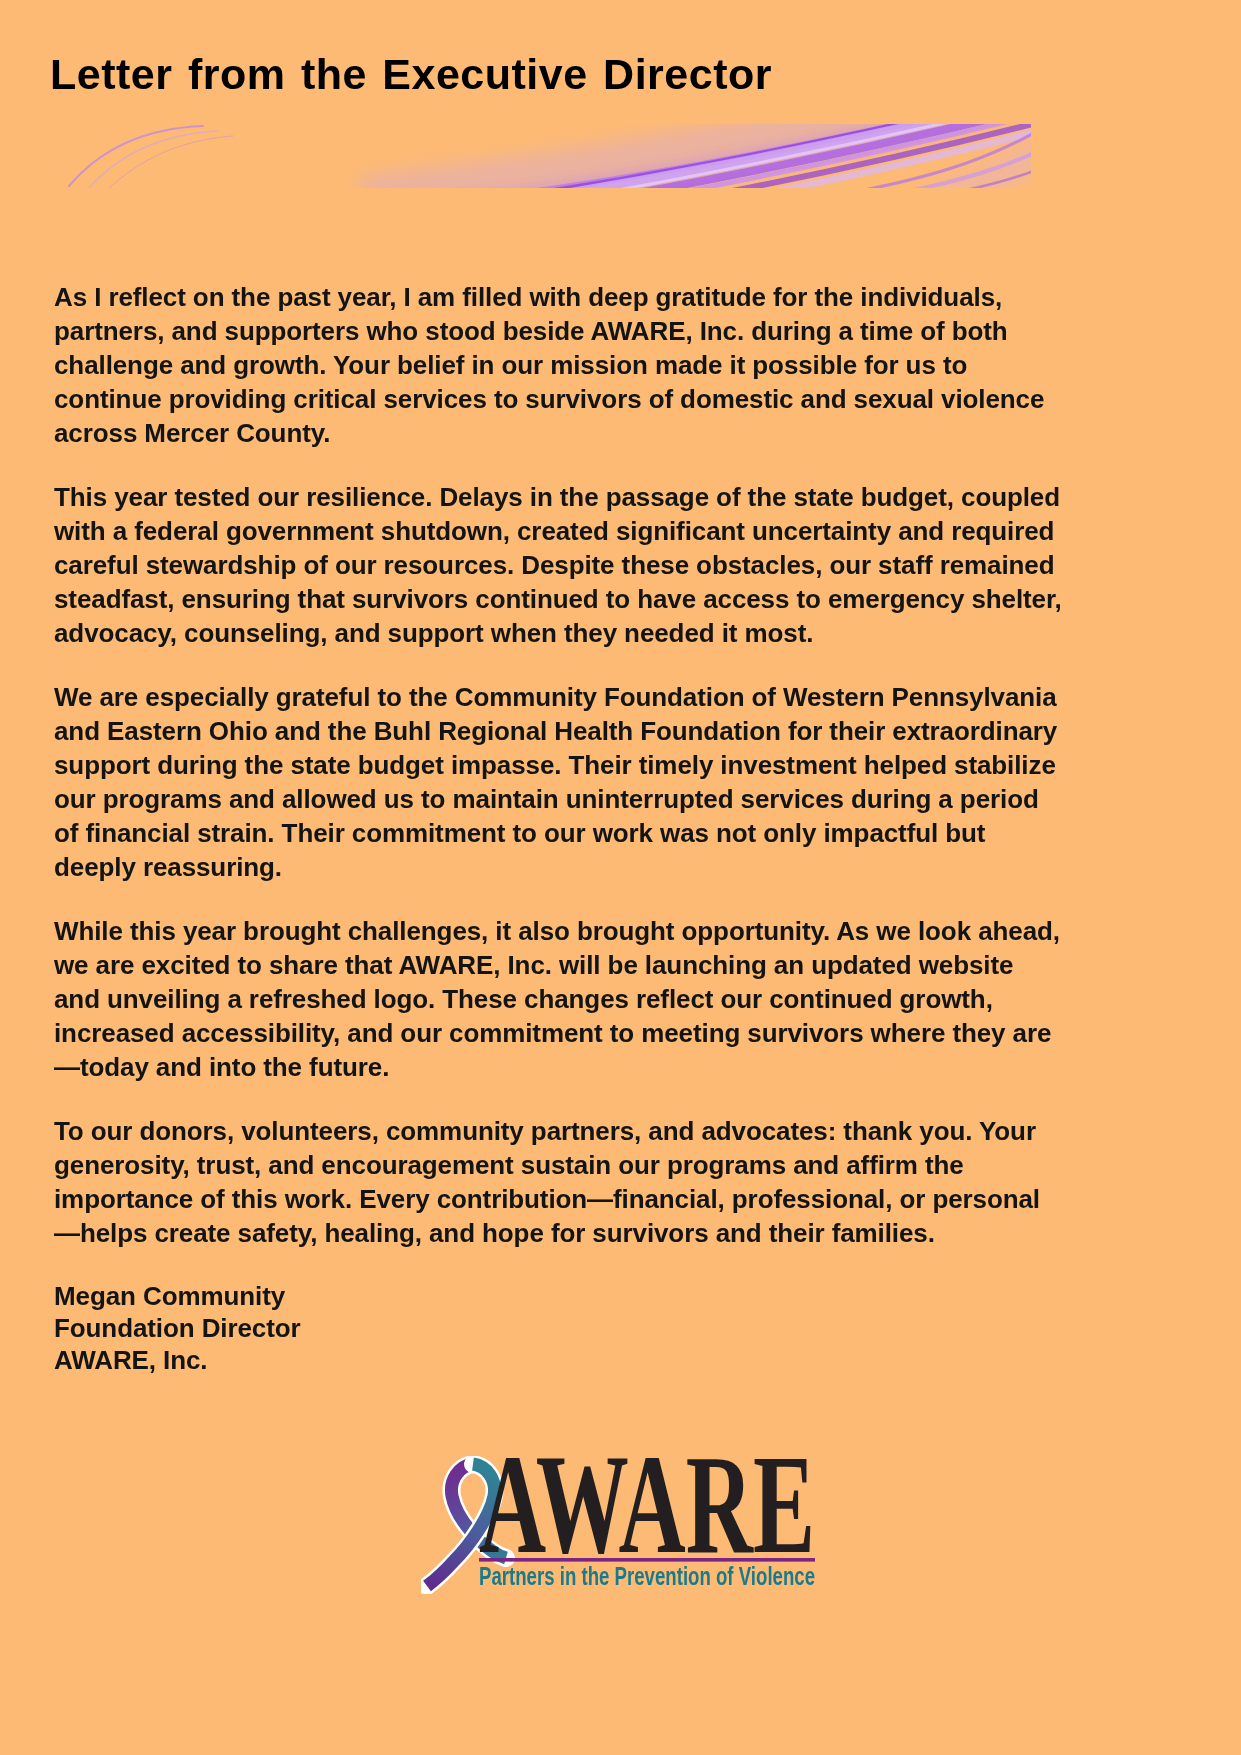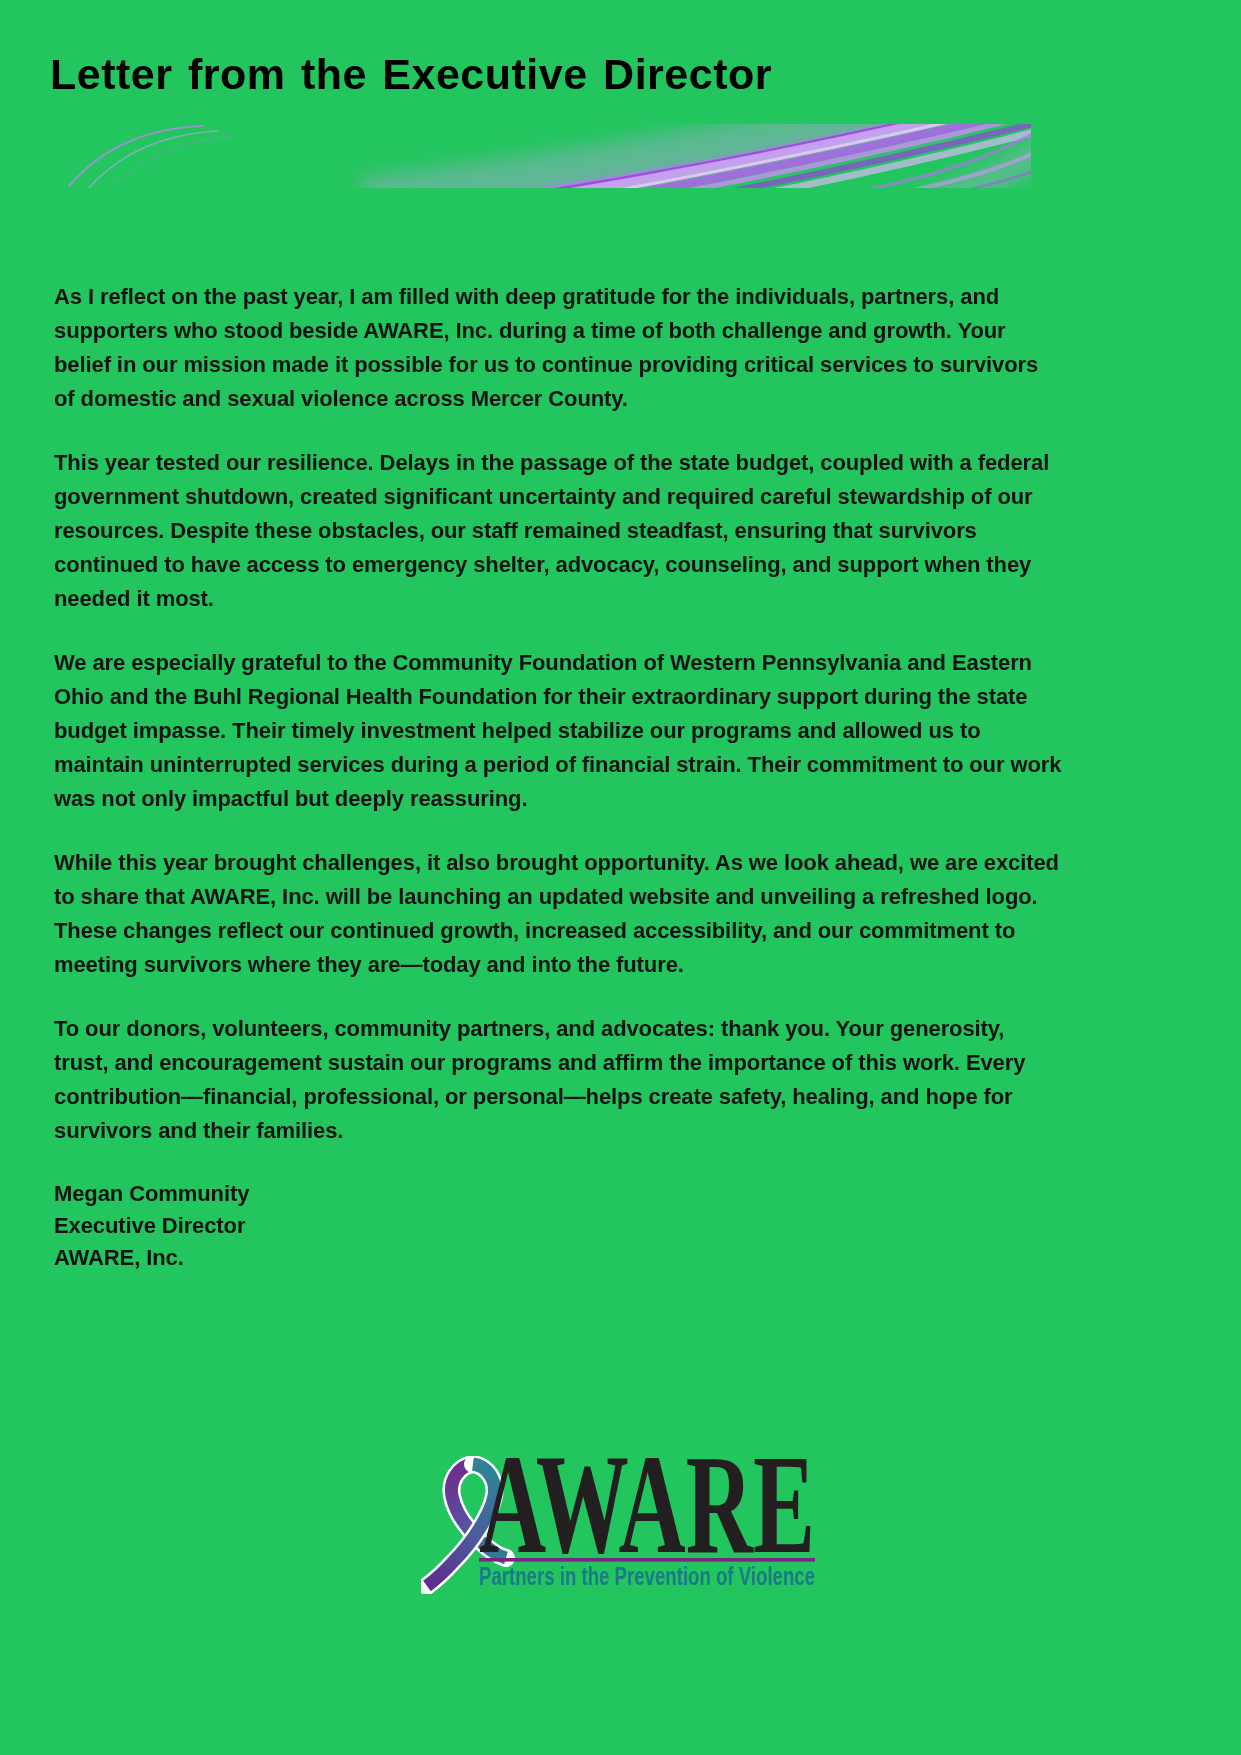--- a/index.html
+++ b/index.html
@@ -1,19 +1,19 @@
 <!DOCTYPE html>
 <html><head>
 <meta charset="utf-8">
 <style>
   html,body{margin:0;padding:0;background:#ffffff;}
   .page{
     position:relative;
     width:1241px;height:1755px;
-    background:#22c55e;
+    background:#fdba74;
     overflow:hidden;
     font-family:"Liberation Sans",sans-serif;
   }
   .page-title{
     margin:50px 0 0 50px;
     font-size:43px;
     line-height:48px;
     font-weight:800;
     letter-spacing:.5px;
     word-spacing:3px;
@@ -21,21 +21,21 @@
     font-family:"Liberation Sans",sans-serif;
   }
   .wave-banner{
     display:block;
     margin:26px 0 0 63px;
     width:968px;height:64px;
   }
   .letter{
     margin:92px 0 0 54px;
     width:1008px;
-    font-size:22px;
+    font-size:26px;
     line-height:34px;
     font-weight:700;
     letter-spacing:-.1px;
     color:#141414;
   }
   .letter p{margin:0 0 30px 0;}
   .signature{line-height:32px;margin-bottom:0;}
   .logo-block{
     position:absolute;
     left:0;right:0;
@@ -94,21 +94,21 @@
   </svg>
 
   <div class="letter">
     <p>As I reflect on the past year, I am filled with deep gratitude for the individuals, partners, and supporters who stood beside AWARE, Inc. during a time of both challenge and growth. Your belief in our mission made it possible for us to continue providing critical services to survivors of domestic and sexual violence across Mercer County.</p>
     <p>This year tested our resilience. Delays in the passage of the state budget, coupled with a federal government shutdown, created significant uncertainty and required careful stewardship of our resources. Despite these obstacles, our staff remained steadfast, ensuring that survivors continued to have access to emergency shelter, advocacy, counseling, and support when they needed it most.</p>
     <p>We are especially grateful to the Community Foundation of Western Pennsylvania and Eastern Ohio and the Buhl Regional Health Foundation for their extraordinary support during the state budget impasse. Their timely investment helped stabilize our programs and allowed us to maintain uninterrupted services during a period of financial strain. Their commitment to our work was not only impactful but deeply reassuring.</p>
     <p>While this year brought challenges, it also brought opportunity. As we look ahead, we are excited to share that AWARE, Inc. will be launching an updated website and unveiling a refreshed logo. These changes reflect our continued growth, increased accessibility, and our commitment to meeting survivors where they are—today and into the future.</p>
     <p>To our donors, volunteers, community partners, and advocates: thank you. Your generosity, trust, and encouragement sustain our programs and affirm the importance of this work. Every contribution—financial, professional, or personal—helps create safety, healing, and hope for survivors and their families.</p>
     <p class="signature">
       <span>Megan Community</span><br>
-      <span>Executive Director</span><br>
+      <span>Foundation Director</span><br>
       <span>AWARE, Inc.</span>
     </p>
   </div>
 
   <div class="logo-block">
     <svg class="logo-svg" viewBox="0 0 400 138" aria-hidden="true">
       <defs>
         <linearGradient id="ribA" x1="35" y1="10" x2="85" y2="100" gradientUnits="userSpaceOnUse">
           <stop offset="0" stop-color="#6f2c8f"></stop>
           <stop offset="0.5" stop-color="#5a4e9e"></stop>

